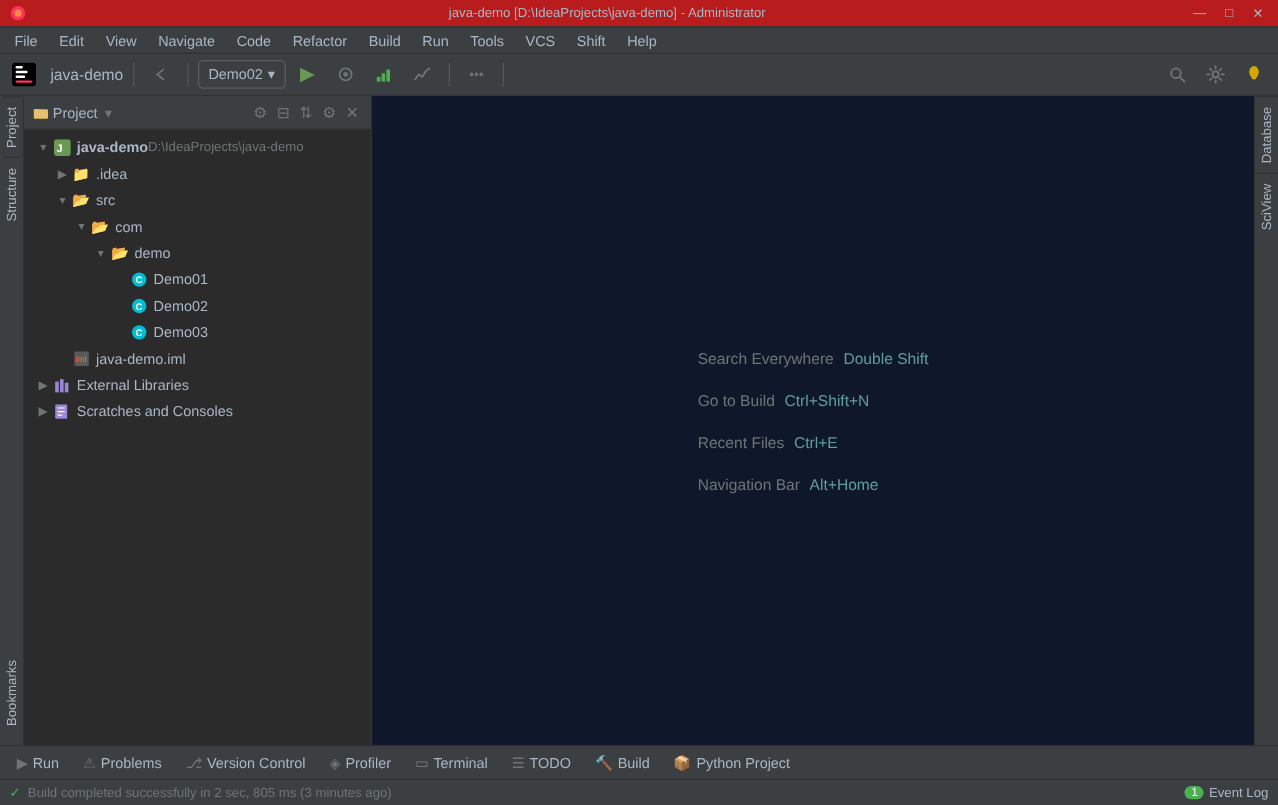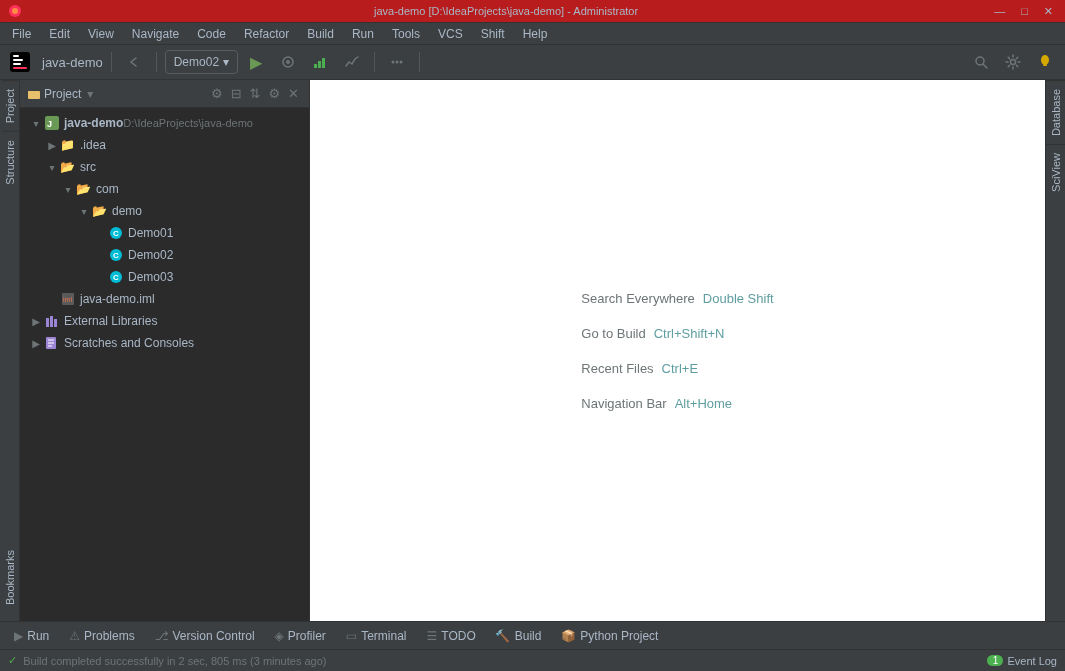--- a/index.html
+++ b/index.html
@@ -219,21 +219,21 @@
     .indent-5 { padding-left: 72px; }
 
     
     .icon-folder { color: #e8bf6a; }
     .icon-lib { color: #9c85d4; }
     .icon-scratches { color: #9c85d4; }
 
     
     .editor-area {
       flex: 1;
-      background: #ffffff;
+      background: #0f172a;
       display: flex;
       flex-direction: column;
       align-items: center;
       justify-content: center;
       position: relative;
     }
     .editor-hint {
       display: flex;
       flex-direction: column;
       gap: 20px;

